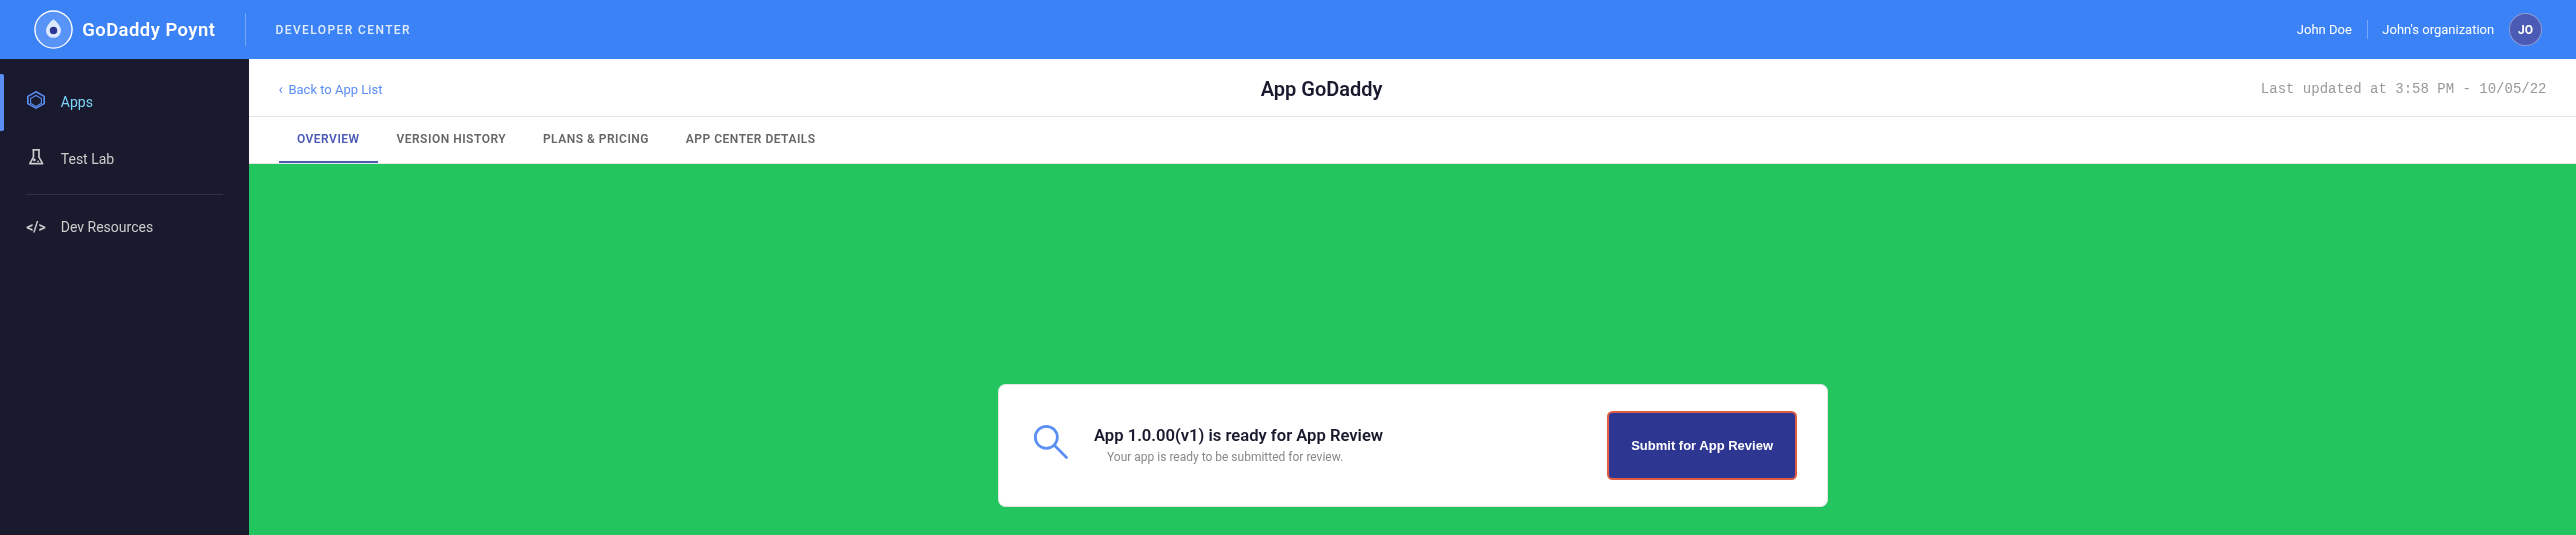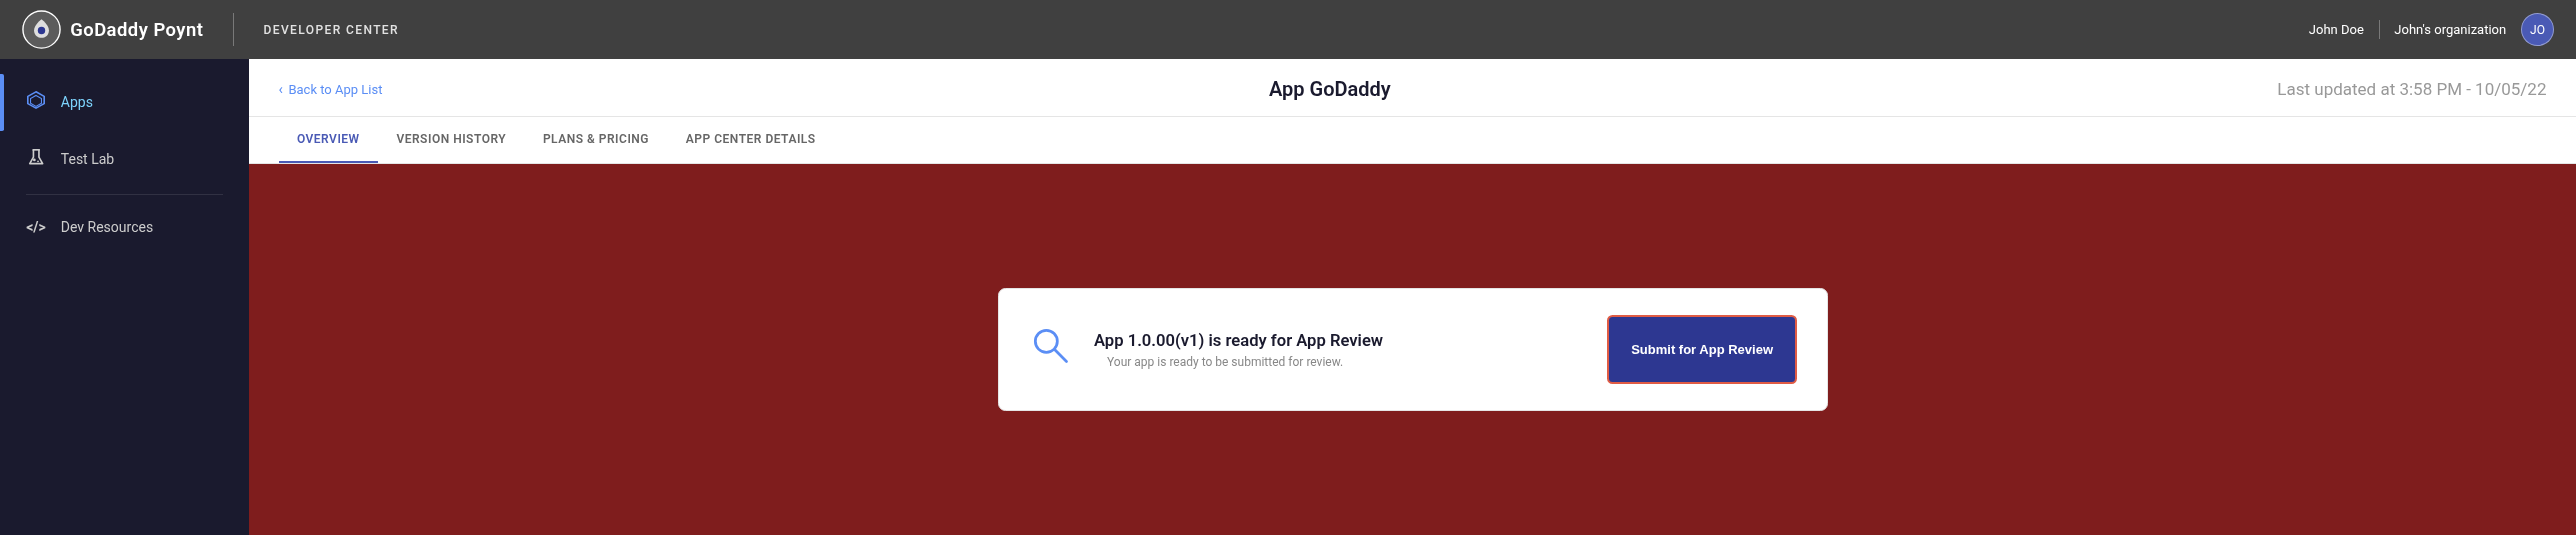--- a/index.html
+++ b/index.html
@@ -1,24 +1,24 @@
 <!DOCTYPE html>
 <html style="font-size:14.8px"><head>
   <meta charset="utf-8">
   <style>
     * { margin: 0; padding: 0; box-sizing: border-box; }
     body { font-family: -apple-system, BlinkMacSystemFont, 'Segoe UI', Roboto, sans-serif; background: #f5f5f5; }
 
     
     .top-nav {
-      background: #404040;
+      background: #3b82f6;
       height: 59px;
       display: flex;
       align-items: center;
-      padding: 0 22px;
+      padding: 0 34px;
       justify-content: space-between;
     }
     .top-nav-left {
       display: flex;
       align-items: center;
       gap: 14.8px;
     }
     .logo-area {
       display: flex;
       align-items: center;
@@ -60,21 +60,21 @@
     .avatar {
       width: 33px;
       height: 33px;
       background: #4a5ab5;
       border-radius: 50%;
       display: flex;
       align-items: center;
       justify-content: center;
       color: white;
       font-size: 12px;
-      font-weight: 400;
+      font-weight: 700;
       border: 1.8px solid rgba(255,255,255,0.4);
     }
 
     
     .layout {
       display: flex;
       height: calc(536px - 59px);
     }
 
     
@@ -149,22 +149,23 @@
       font-size: 14.8px;
       color: #5b8ef5;
     }
     .page-title {
       font-size: 20px;
       font-weight: 600;
       color: #1a1a2e;
       text-align: center;
     }
     .last-updated {
-      font-size: 17px;
+      font-size: 14px;
       color: #999;
+      font-family: Liberation Mono, monospace;
     }
 
     
     .tabs-bar {
       display: flex;
       gap: 0;
       padding: 0 29.5px;
       border-bottom: 0.9px solid #e5e5e5;
       background: white;
     }
@@ -180,23 +181,23 @@
       border-bottom: 2.8px solid transparent;
     }
     .tab.active {
       color: #4a5ab5;
       border-bottom: 2.8px solid #4a5ab5;
     }
 
     
     .content-area {
       flex: 1;
-      background: #7f1d1d;
-      display: flex;
-      align-items: center;
+      background: #22c55e;
+      display: flex;
+      align-items: flex-end;
       padding: 29.5px;
     }
     .review-banner {
       background: white;
       border: 0.9px solid #e5e5e5;
       border-radius: 7.4px;
       display: flex;
       align-items: center;
       gap: 22px;
       padding: 26px 29.5px;

